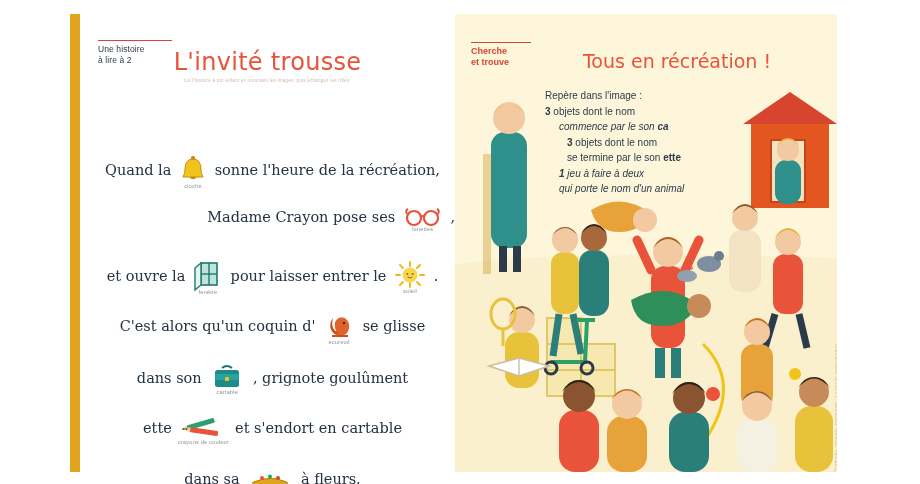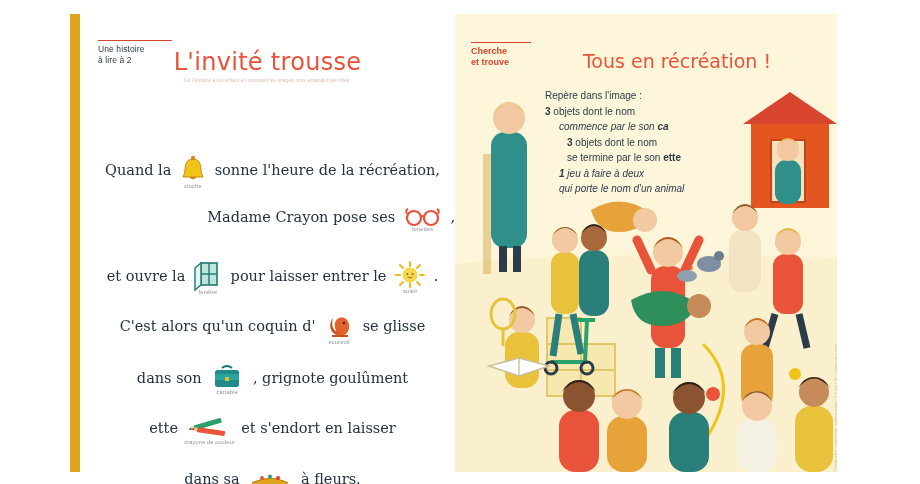--- a/index.html
+++ b/index.html
@@ -269,21 +269,21 @@
               <path d="M5 7.2 L2 8.5 L5 9.8 Z" fill="#176b46"></path>
             </g>
             <g transform="rotate(8 23 17)">
               <rect x="10" y="14" width="28" height="5" rx="1" fill="#e8533a"></rect>
               <path d="M10 14 L4 16.5 L10 19 Z" fill="#f0d6a0"></path>
               <path d="M7 15.2 L4 16.5 L7 17.8 Z" fill="#b23120"></path>
             </g>
           </svg>
           <span class="caption" style="top:24px;">crayons de couleur</span>
         </span>
-        <span class="txt">et s'endort en laisser</span>
+        <span class="txt">et s'endort en cartable</span>
       </div>
 
       <div class="line" style="top:326px;">
         <span class="txt">dans sa</span>
         <span class="pic" style="width:44px;height:24px;">
           <svg width="44" height="24" viewBox="0 0 44 24">
             <path d="M4 16 q18 -10 36 0 q-2 4 -18 4 q-16 0 -18 -4 Z" fill="#e0a41d"></path>
             <path d="M4 16 q18 -9 36 0" fill="none" stroke="#b97f10" stroke-width="1.2"></path>
             <circle cx="14" cy="11" r="2" fill="#e8533a"></circle>
             <circle cx="22" cy="9.5" r="2" fill="#2aa06b"></circle>

